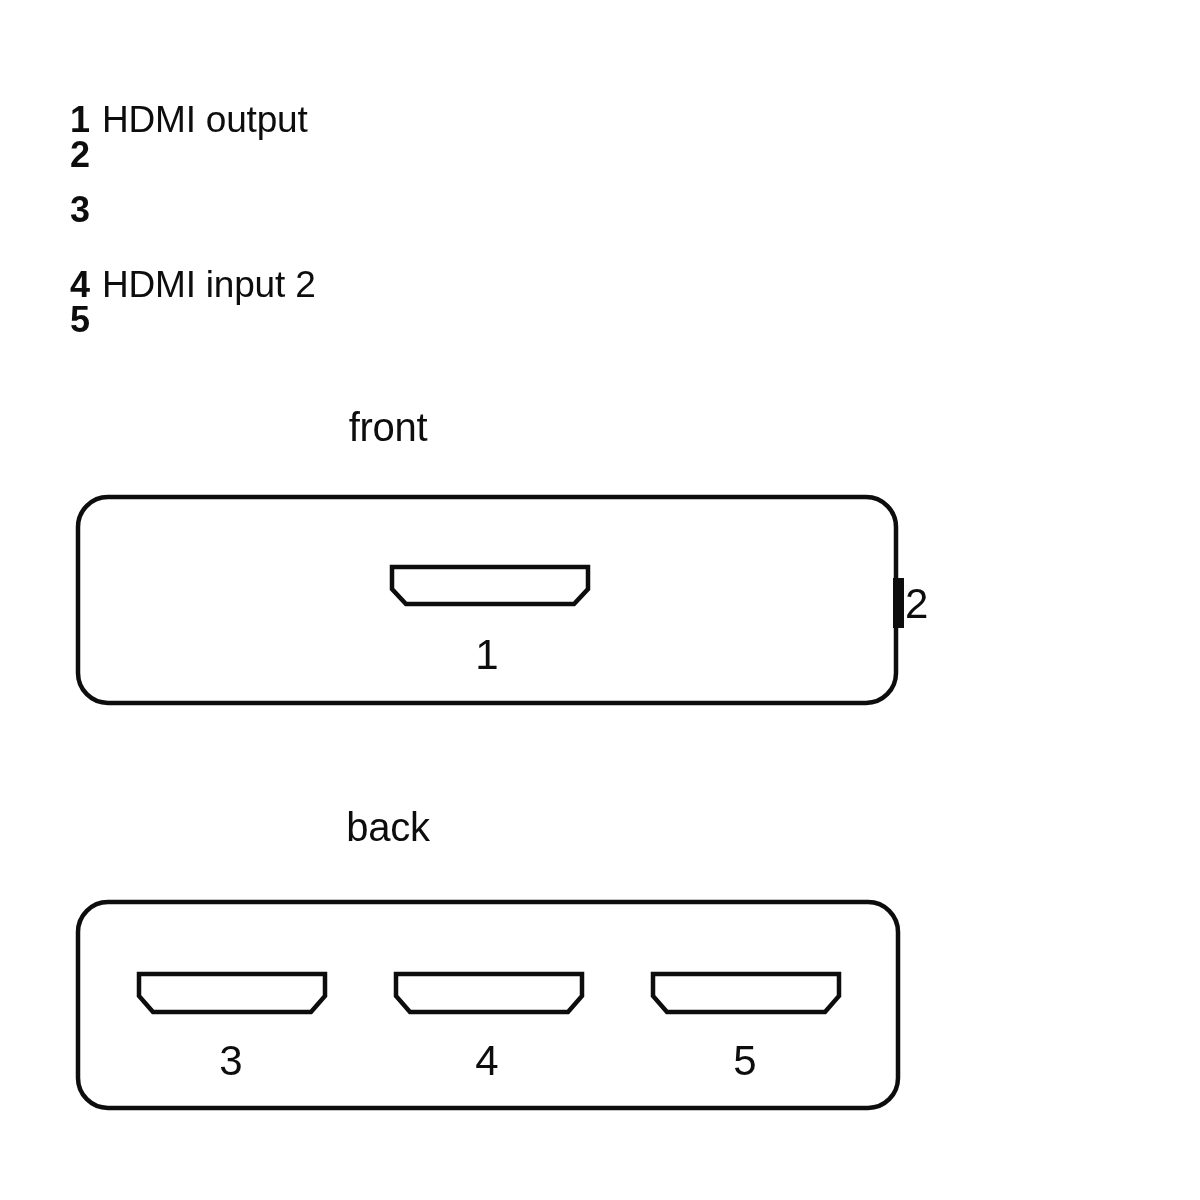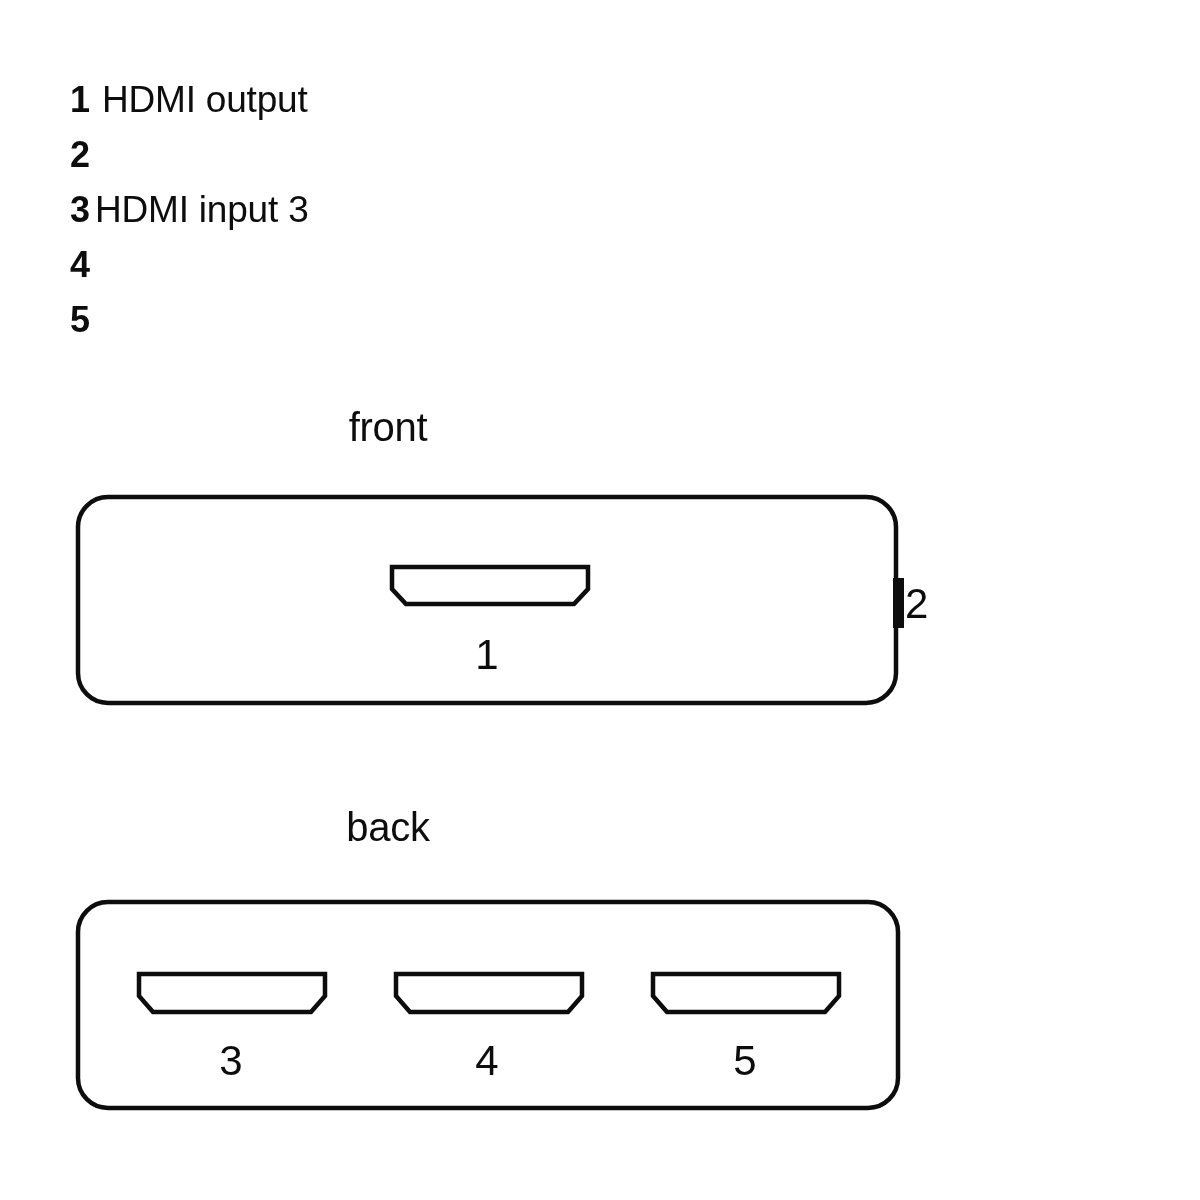--- a/index.html
+++ b/index.html
@@ -36,20 +36,21 @@
     font-weight: 700;
     letter-spacing: 0px;
     margin-right: 10px;
     min-width: 22px;
   }
   .legend-num.tight { margin-right: 3px; }
   .legend-label {
     font-size: 37px;
     font-weight: 400;
     letter-spacing: -0.2px;
+    margin-top: 20px;
   }
 
   
   .caption {
     position: absolute;
     width: 1200px;
     text-align: center;
     font-size: 40px;
     font-weight: 400;
     letter-spacing: -0.3px;
@@ -86,25 +87,25 @@
     <span class="legend-num">1</span>
     <span class="legend-label">HDMI output</span>
   </div>
 
   <div class="legend-row">
     <span class="legend-num">2</span>
   </div>
 
   <div class="legend-row">
     <span class="legend-num tight">3</span>
-    <span class="legend-label">HDMI input 3</span>
   </div>
 
   <div class="legend-row">
     <span class="legend-num">4</span>
+    <span class="legend-label">HDMI input 2</span>
   </div>
 
   <div class="legend-row">
     <span class="legend-num">5</span>
   </div>
 
 </div>
 
 <div class="caption caption-front">front</div>
 <div class="caption caption-back">back</div>

